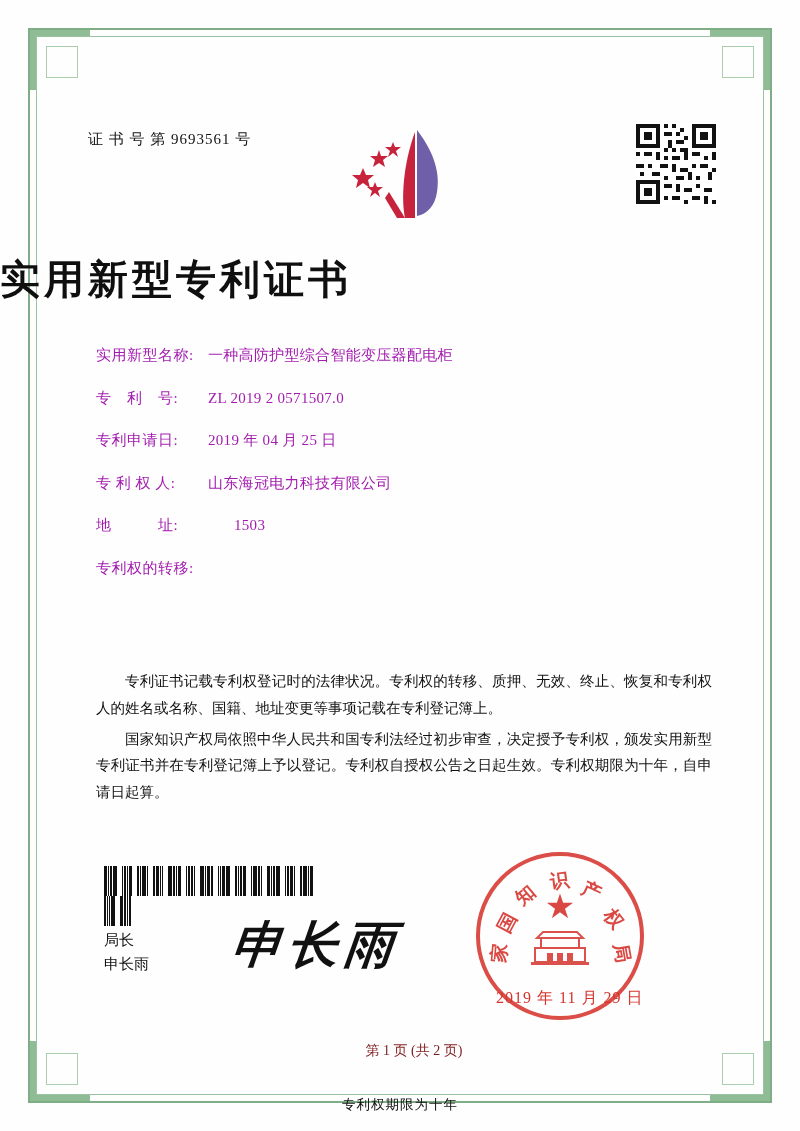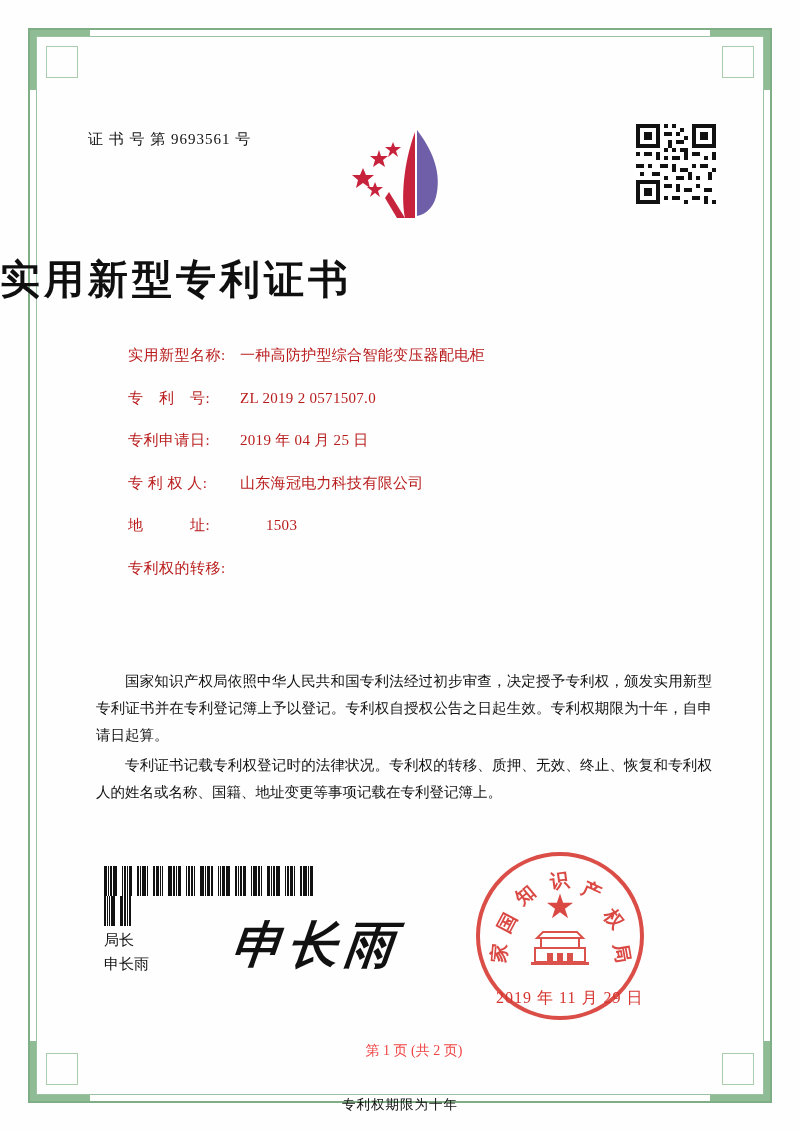--- a/index.html
+++ b/index.html
@@ -95,22 +95,21 @@
     color: #0f0f0f;
   }
 
   
   .fields {
     position: absolute;
     left: 96px;
     top: 344px;
     width: 620px;
     font-size: 15px;
-    color: #b91c1c;
-    margin-left: 32px;
+    color: #a21caf;
   }
   .field-row {
     display: flex;
     align-items: flex-start;
     margin-bottom: 20px;
     line-height: 1.5;
   }
   .field-label {
     width: 112px;
     flex: 0 0 112px;
@@ -237,21 +236,21 @@
     font-family: "Liberation Serif", serif;
   }
 
   
   .page-num {
     position: absolute;
     left: 0; right: 0;
     top: 1042px;
     text-align: center;
     font-size: 14px;
-    color: #ef4444;
+    color: #7f1d1d;
     margin-left: 28px;
   }
   .footnote {
     position: absolute;
     left: 0; right: 0;
     top: 1096px;
     text-align: center;
     font-size: 13.5px;
     color: #111;
     letter-spacing: 1px;
@@ -380,22 +379,22 @@
       </div>
     </div>
 
     <div class="field-row">
       <div class="field-label">专利权的转移:</div>
     </div>
 
   </div>
 
   <div class="paragraphs">
+    <p>专利证书记载专利权登记时的法律状况。专利权的转移、质押、无效、终止、恢复和专利权人的姓名或名称、国籍、地址变更等事项记载在专利登记簿上。</p>
     <p>国家知识产权局依照中华人民共和国专利法经过初步审查，决定授予专利权，颁发实用新型专利证书并在专利登记簿上予以登记。专利权自授权公告之日起生效。专利权期限为十年，自申请日起算。</p>
-    <p>专利证书记载专利权登记时的法律状况。专利权的转移、质押、无效、终止、恢复和专利权人的姓名或名称、国籍、地址变更等事项记载在专利登记簿上。</p>
   </div>
 
   <div class="barcode">
     <span style="width:3px"></span><span style="width:1px"></span><span style="width:2px"></span><span style="width:4px"></span>
     <span style="width:1px"></span><span style="width:2px"></span><span style="width:1px"></span><span style="width:3px"></span>
     <span style="width:2px"></span><span style="width:1px"></span><span style="width:4px"></span><span style="width:1px"></span>
     <span style="width:2px"></span><span style="width:3px"></span><span style="width:1px"></span><span style="width:1px"></span>
     <span style="width:4px"></span><span style="width:2px"></span><span style="width:1px"></span><span style="width:3px"></span>
     <span style="width:1px"></span><span style="width:2px"></span><span style="width:2px"></span><span style="width:1px"></span>
     <span style="width:4px"></span><span style="width:1px"></span><span style="width:3px"></span><span style="width:2px"></span>

